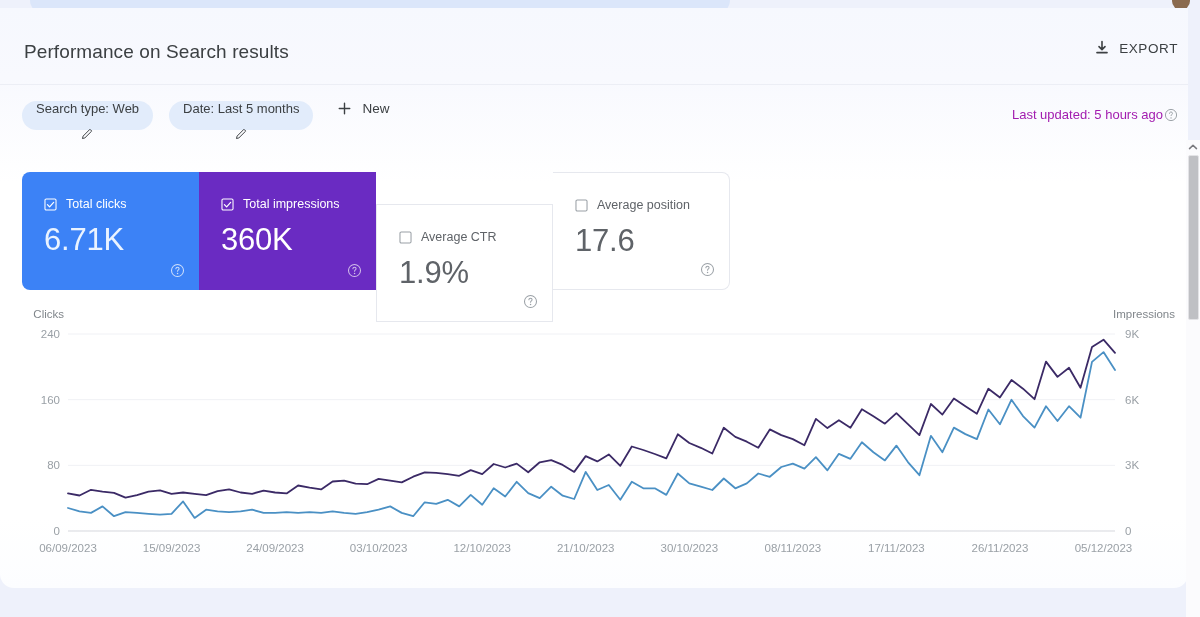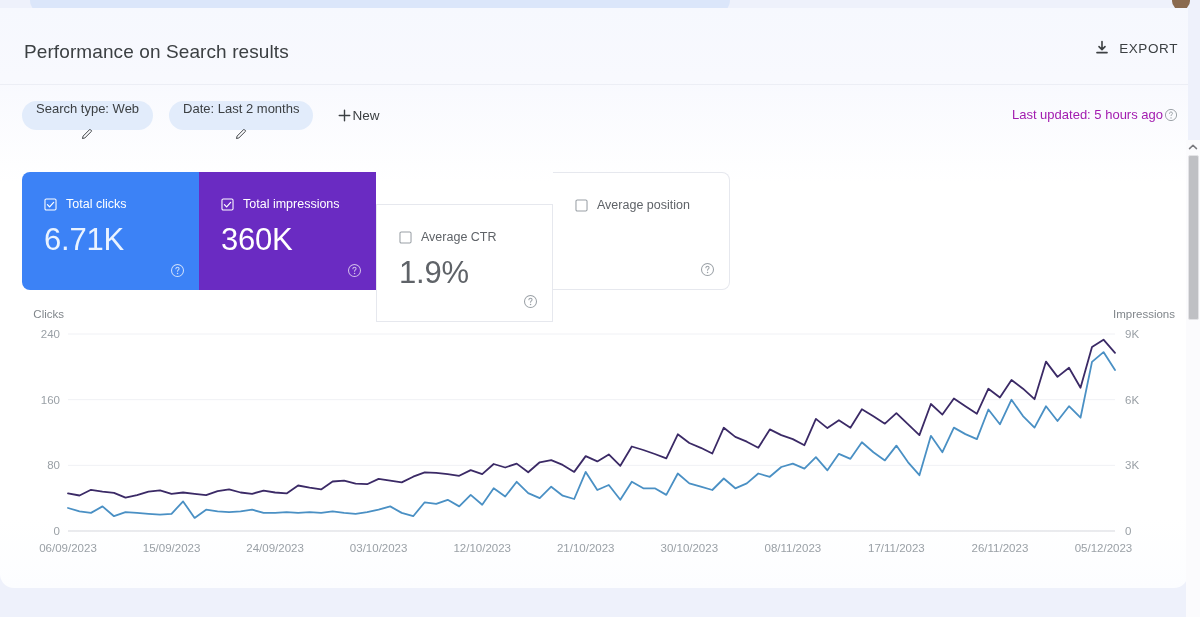--- a/index.html
+++ b/index.html
@@ -59,21 +59,21 @@
   .chip {
     display: flex; align-items: center; gap: 11px;
     height: 29px; padding: 0 14px;
     background: #e2ecfb; border-radius: 15px;
     font-size: 13px; color: #3c4043; cursor: pointer;
     white-space: nowrap;
     flex-direction: column;
   }
   .pencil { width: 13px; height: 13px; display: block; }
   .new-btn {
-    display: flex; align-items: center; gap: 0;
+    display: flex; gap: 10px;
     padding: 0 8px; height: 29px; cursor: pointer;
     font-size: 13.5px; color: #3c4043;
   }
   .plus { width: 15px; height: 15px; display: block; }
 
   .last-updated {
     position: absolute; right: 22px; top: 107px;
     display: flex; align-items: center; gap: 1px;
     font-size: 13px; color: #a21caf;
   }
@@ -166,21 +166,21 @@
   <div class="filter-row">
     <div class="chip">
       <span>Search type: Web</span>
       <span>
         <svg class="pencil" viewBox="0 0 16 16">
           <path d="M2.6 11.2 11 2.8l2.2 2.2-8.4 8.4-3 .8z" fill="none" stroke="#3c4043" stroke-width="1.2" stroke-linejoin="round"></path>
         </svg>
       </span>
     </div>
     <div class="chip">
-      <span>Date: Last 2 months</span>
+      <span>Date: Last 5 months</span>
       <span>
         <svg class="pencil" viewBox="0 0 16 16">
           <path d="M2.6 11.2 11 2.8l2.2 2.2-8.4 8.4-3 .8z" fill="none" stroke="#3c4043" stroke-width="1.2" stroke-linejoin="round"></path>
         </svg>
       </span>
     </div>
     <div class="new-btn">
       <span>
         <svg class="plus" viewBox="0 0 16 16">
           <path d="M8 2.4v11.2M2.4 8h11.2" stroke="#3c4043" stroke-width="1.5" stroke-linecap="round"></path>
@@ -264,20 +264,21 @@
 
     <div class="card plain last">
       <div class="card-head">
         <span>
           <svg class="cb" viewBox="0 0 16 16">
             <rect x="1.2" y="1.2" width="13.6" height="13.6" rx="1.6" fill="none" stroke="#9aa0a6" stroke-width="1.3"></rect>
           </svg>
         </span>
         <span>Average position</span>
       </div>
+      <div class="card-value">17.6</div>
       <span class="card-help">
         <svg viewBox="0 0 16 16" width="15" height="15">
           <circle cx="8" cy="8" r="6.4" fill="none" stroke="#9aa0a6" stroke-width="1.1"></circle>
           <path d="M6.3 6.2c0-1 .8-1.7 1.7-1.7s1.7.6 1.7 1.6c0 1.3-1.6 1.3-1.6 2.6" fill="none" stroke="#9aa0a6" stroke-width="1.1" stroke-linecap="round"></path>
           <circle cx="8.05" cy="11.3" r=".8" fill="#9aa0a6"></circle>
         </svg>
       </span>
     </div>
 
   </div>

